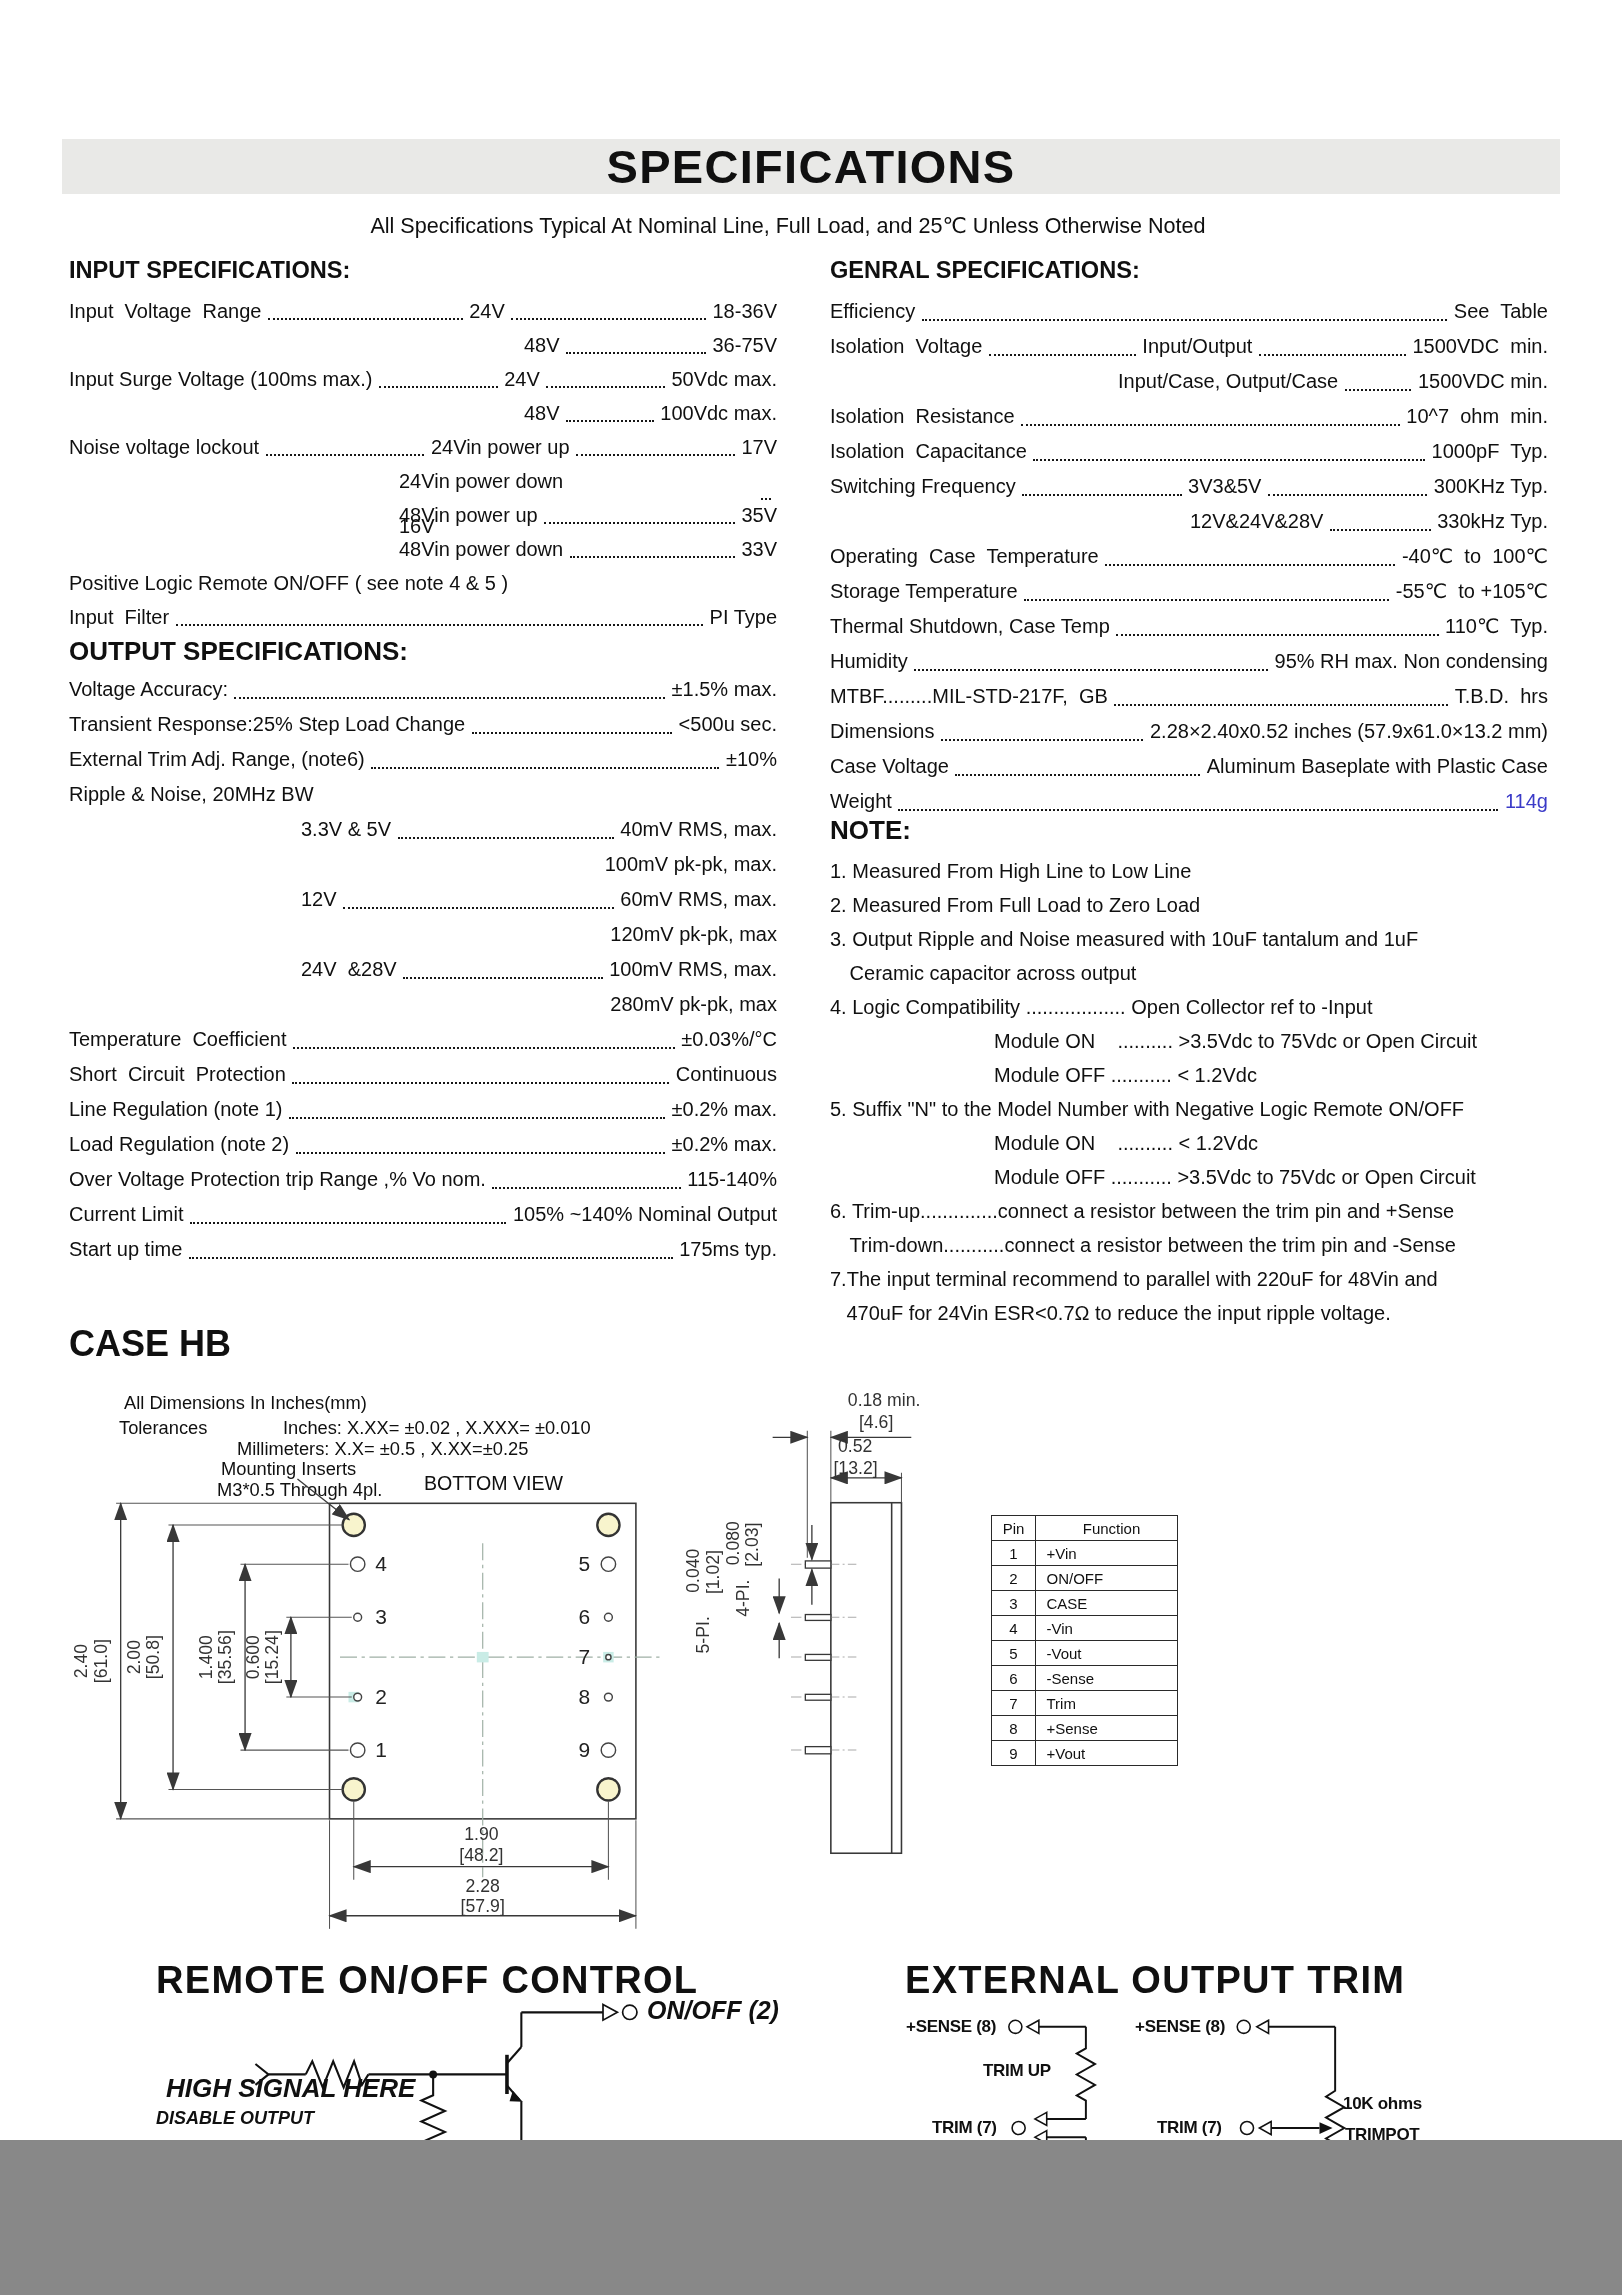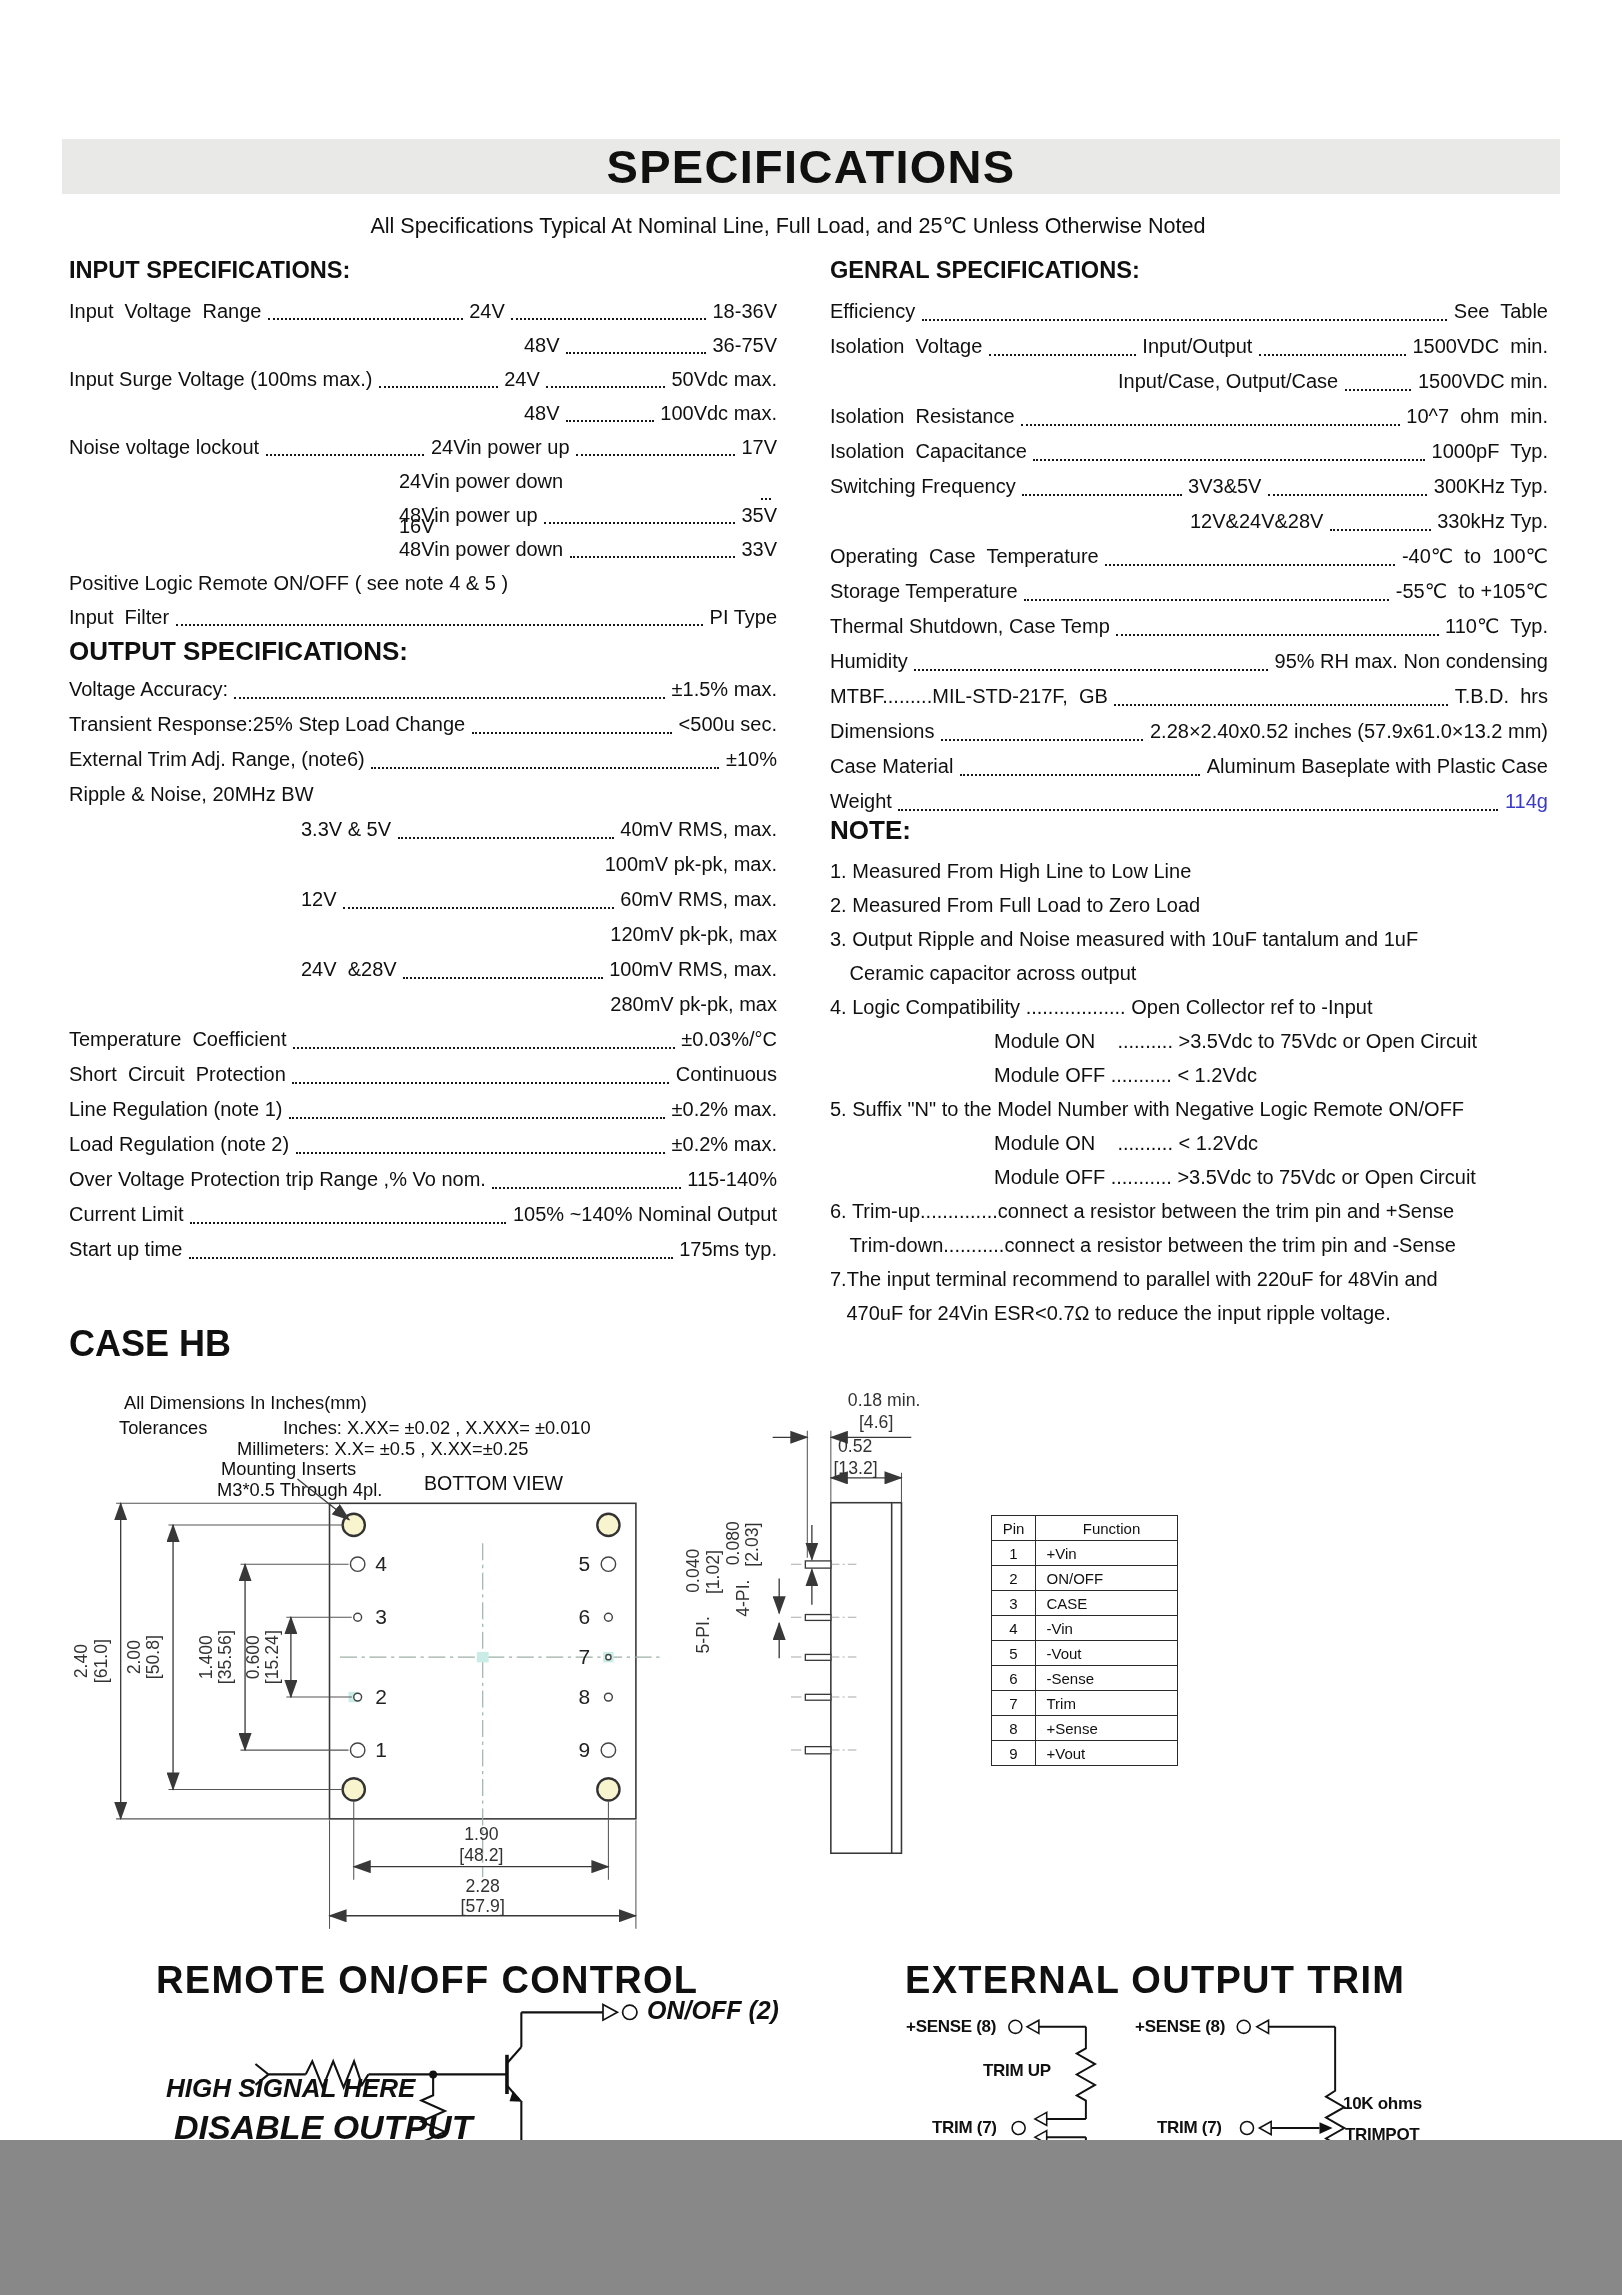--- a/index.html
+++ b/index.html
@@ -243,21 +243,21 @@
         <span class="seg">MTBF.........MIL-STD-217F,  GB</span>
         <span class="lead"></span>
         <span class="seg">T.B.D.  hrs</span>
       </div>
       <div class="srow">
         <span class="seg">Dimensions</span>
         <span class="lead"></span>
         <span class="seg">2.28×2.40x0.52 inches (57.9x61.0×13.2 mm)</span>
       </div>
       <div class="srow">
-        <span class="seg">Case Material</span>
+        <span class="seg">Case Voltage</span>
         <span class="lead"></span>
         <span class="seg">Aluminum Baseplate with Plastic Case</span>
       </div>
       <div class="srow">
         <span class="seg">Weight</span>
         <span class="lead"></span>
         <span class="seg" style="color: rgb(58, 58, 200);">114g</span>
       </div>
     </div>
 
@@ -517,21 +517,21 @@
     <g fill="#111" stroke="none">
       <path d="M414,145 L429,162 L409,161 Z"></path>
       <circle cx="292" cy="120" r="6"></circle>
         <circle cx="292" cy="261" r="6"></circle>
         <circle cx="427" cy="261" r="6"></circle>
     </g>
   </svg>
   <div class="abs ital" style="left:647px;top:1996px;font-size:25px;">ON/OFF (2)</div>
   <div class="abs ital" style="left:656px;top:2152px;font-size:25px;">-VIN (4)</div>
   <div class="abs ital" style="left:166px;top:2073px;font-size:26px;">HIGH SIGNAL HERE</div>
-  <div class="abs ital" style="left:174px;top:2108px;font-size:34px;">DISABLE OUTPUT</div>
+  <div class="abs ital" style="left:156px;top:2108px;font-size:18px;">DISABLE OUTPUT</div>
 
   <div class="abs dtitle" style="left:905px;top:1959px;">EXTERNAL OUTPUT TRIM</div>
 
   <svg class="abs" style="left:1001px;top:2019px;" width="111" height="222" viewBox="0 0 170 340">
     <g stroke="#111" stroke-width="3" fill="none">
       <circle cx="22" cy="12" r="10" stroke-width="2.4"></circle>
       <path d="M58,2 L40,12 L58,22 Z" fill="#fff" stroke-width="2.4"></path>
       <line x1="58" y1="12" x2="130" y2="12"></line>
       <polyline points="130,12 130,45 116,53 144,69 116,85 144,101 116,117 130,125 130,153"></polyline>
       <line x1="62" y1="153" x2="130" y2="153"></line>

